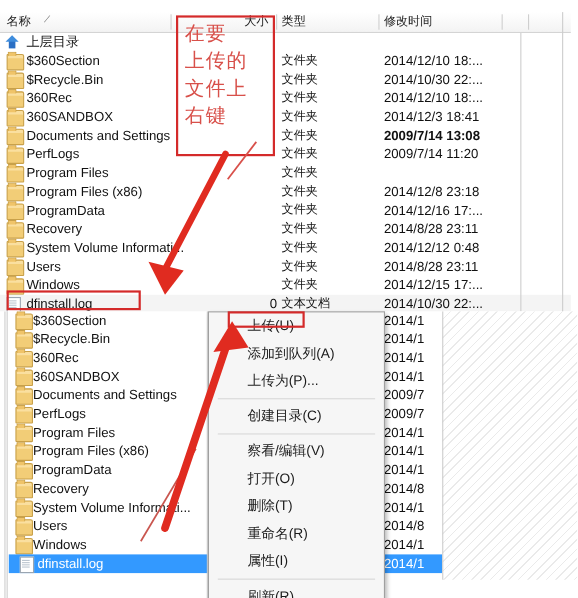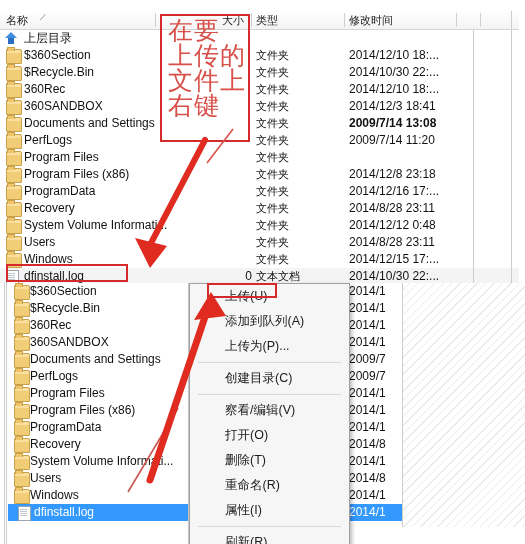--- a/index.html
+++ b/index.html
@@ -46,21 +46,21 @@
       repeating-linear-gradient(135deg,#ffffff 0 5px,#eaeaea 5px 6px);}
 
   
   #ctxmenu{position:absolute;background:#f6f6f6;border:1px solid #a0a0a0;
       box-shadow:2px 2px 4px rgba(0,0,0,.28);}
   .mi{height:25px;line-height:25px;font-size:12.5px;color:#1a1a1a;padding-left:35px;white-space:nowrap;}
   .msep{height:1px;background:#d8d8d8;margin:3px 8px 3px 8px;}
 
   
   .redbox{position:absolute;border:2px solid #d42a2a;box-sizing:border-box;}
-  .redtext{position:absolute;color:#d8504a;font-size:25px;line-height:25px;
+  .redtext{position:absolute;color:#d8504a;font-size:18px;line-height:25px;
       letter-spacing:1px;font-family:"DejaVu Sans",sans-serif;}
   svg.ann{position:absolute;left:0;top:0;width:525px;height:544px;pointer-events:none;}
 </style>
 </head>
 <body>
 
 <div id="root">
 
   <div class="panel" id="top-panel" style="top:0;width:519px;height:282px;margin-top:11px;">
 

